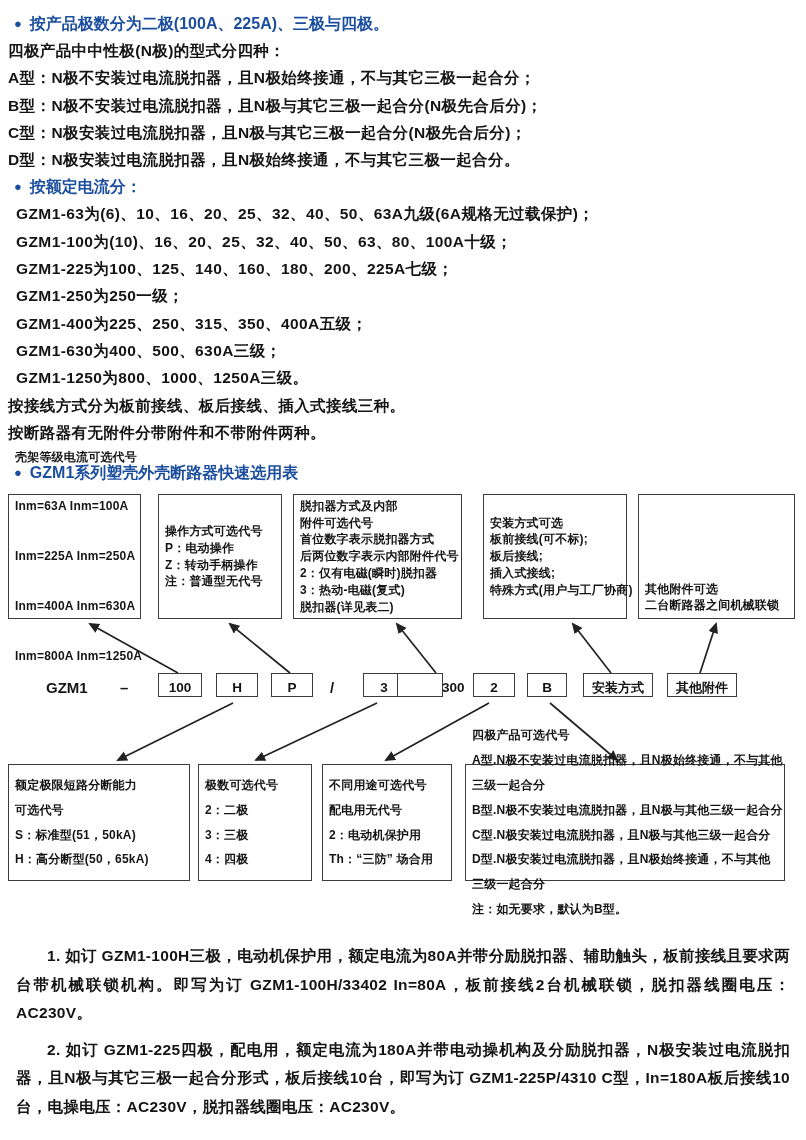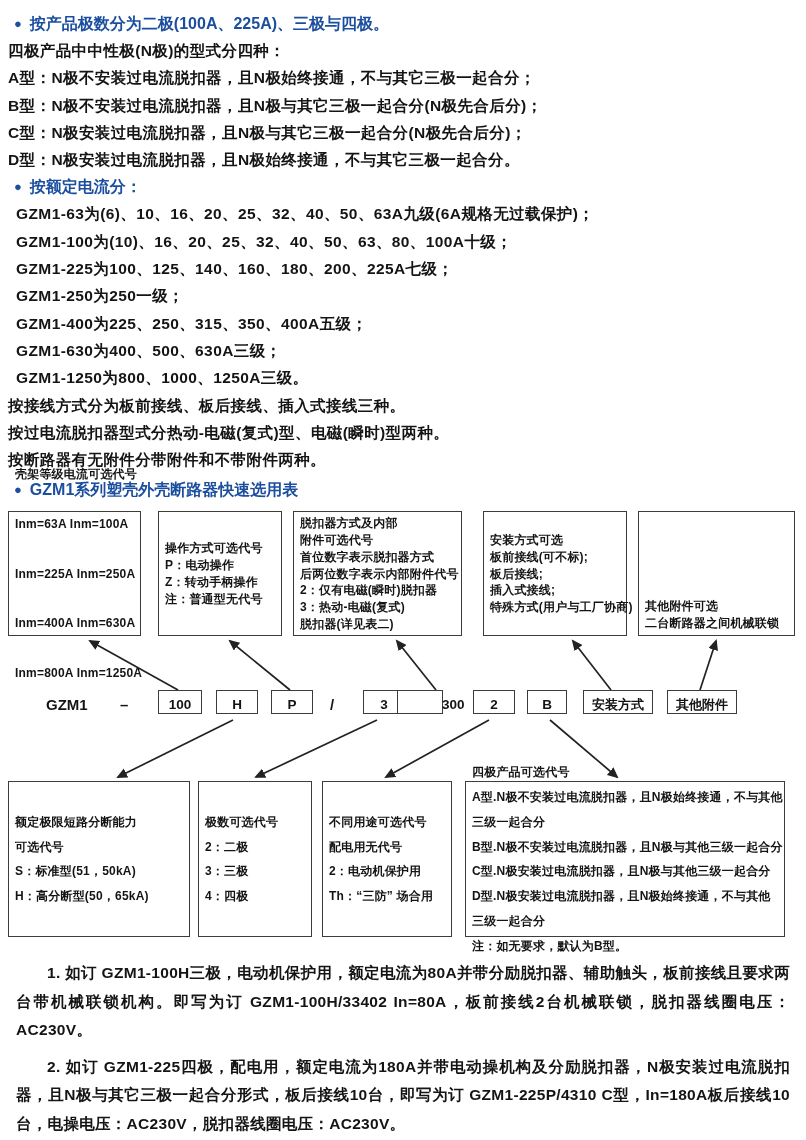--- a/index.html
+++ b/index.html
@@ -14,21 +14,21 @@
   .indent .bodyline{padding-left:8px;}
   .diagram{position:relative;width:806px;height:432px;margin-top:3px;}
   .arrows{position:absolute;left:0;top:0;width:806px;height:432px;}
   .tbox,.bbox{
     position:absolute;border:1.6px solid #3c3c3c;box-sizing:border-box;
     display:flex;flex-direction:column;justify-content:center;
     padding:4px 6px;font-size:12px;font-weight:700;line-height:16.8px;
     background:#fff;letter-spacing:0.2px;
   }
   .tbox{top:5px;height:125px;}
-  .bbox{top:275px;height:156px;gap:8px;}
+  .bbox{top:275px;height:117px;gap:8px;}
   .bl{white-space:nowrap;}
   .cr-text{position:absolute;top:184px;height:30px;line-height:30px;font-size:15px;font-weight:700;}
   .cr-box{
     position:absolute;top:184px;height:24px;line-height:27px;border:1.6px solid #3c3c3c;
     box-sizing:border-box;text-align:center;font-size:13.5px;font-weight:700;background:#fff;
   }
   .cr-box.cn{font-size:13px;}
   .notes{padding:13px 8px 0 8px;}
   .notes p{
     margin:8px;text-indent:2em;font-size:15.5px;font-weight:700;
@@ -52,24 +52,23 @@
       <div class="bodyline">GZM1-63为(6)、10、16、20、25、32、40、50、63A九级(6A规格无过载保护)；</div>
       <div class="bodyline">GZM1-100为(10)、16、20、25、32、40、50、63、80、100A十级；</div>
       <div class="bodyline">GZM1-225为100、125、140、160、180、200、225A七级；</div>
       <div class="bodyline">GZM1-250为250一级；</div>
       <div class="bodyline">GZM1-400为225、250、315、350、400A五级；</div>
       <div class="bodyline">GZM1-630为400、500、630A三级；</div>
       <div class="bodyline">GZM1-1250为800、1000、1250A三级。</div>
     </div>
   <div>
       <div class="bodyline">按接线方式分为板前接线、板后接线、插入式接线三种。</div>
-      <div class="bodyline">按过电流脱扣器型式分热动-电磁(复式)型、电磁(瞬时)型两种。</div>
       <div class="bodyline">按断路器有无附件分带附件和不带附件两种。</div>
     </div>
-  <div class="h-blue" style="margin-top:3px;"><span class="bullet">●</span><span>GZM1系列塑壳外壳断路器快速选用表</span></div>
+  <div class="h-blue" style="margin-top:13px;"><span class="bullet">●</span><span>GZM1系列塑壳外壳断路器快速选用表</span></div>
 </div>
 
 <div class="diagram">
   <svg class="arrows" viewBox="0 0 806 432" xmlns="http://www.w3.org/2000/svg">
     <defs>
       <marker id="ah" markerUnits="userSpaceOnUse" markerWidth="14" markerHeight="14" refX="9" refY="5" orient="auto">
         <path d="M0,0 L11,5 L0,10 z" fill="#222"></path>
       </marker>
     </defs>
     <line x1="178" y1="184" x2="90" y2="135" stroke="#222" stroke-width="1.7" marker-end="url(#ah)"></line>

